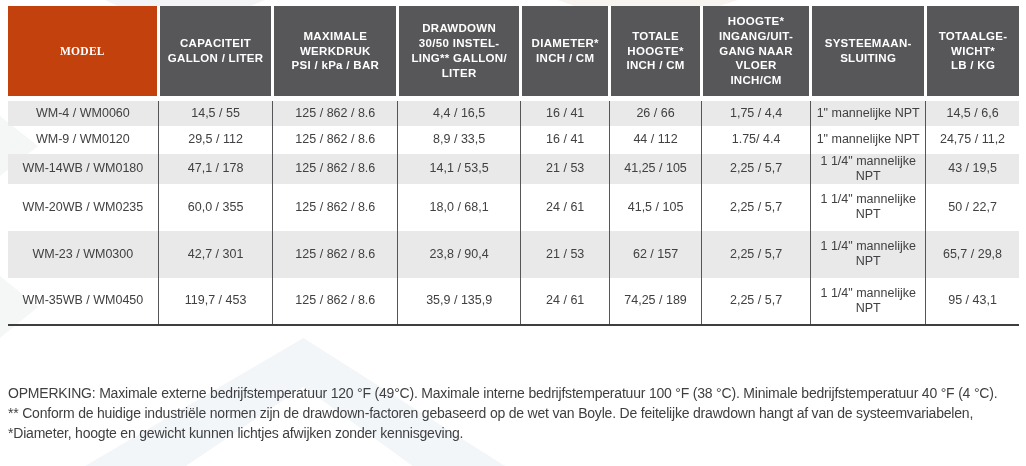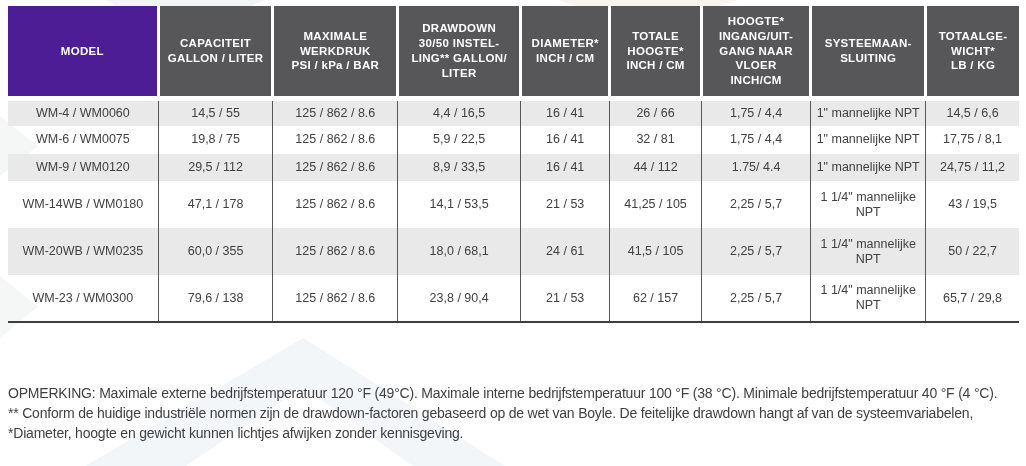--- a/index.html
+++ b/index.html
@@ -54,21 +54,21 @@
     letter-spacing: 0.3px;
     line-height: 1.3;
     text-align: center;
     vertical-align: middle;
     white-space: pre-line;
     height: 86px;
     padding: 2px 1px;
     border-bottom: 5px solid #ffffff;
   }
   th + th { border-left: 3px solid #ffffff; }
-  th.model-header { background: #4c1d95; }
+  th.model-header { background: #c2410c; font-family: Liberation Serif, serif; }
 
   td {
     color: #414042;
     font-size: 12.5px;
     line-height: 1.2;
     text-align: center;
     vertical-align: middle;
     white-space: pre-line;
     padding: 0 2px;
   }
@@ -145,31 +145,20 @@
         <td>14,5 / 55</td>
         <td>125 / 862 / 8.6</td>
         <td>4,4 / 16,5</td>
         <td>16 / 41</td>
         <td>26 / 66</td>
         <td>1,75 / 4,4</td>
         <td>1" mannelijke NPT</td>
         <td>14,5 / 6,6</td>
       </tr>
       <tr>
-        <td>WM-6 / WM0075</td>
-        <td>19,8 / 75</td>
-        <td>125 / 862 / 8.6</td>
-        <td>5,9 / 22,5</td>
-        <td>16 / 41</td>
-        <td>32 / 81</td>
-        <td>1,75 / 4,4</td>
-        <td>1" mannelijke NPT</td>
-        <td>17,75 / 8,1</td>
-      </tr>
-      <tr>
         <td>WM-9 / WM0120</td>
         <td>29,5 / 112</td>
         <td>125 / 862 / 8.6</td>
         <td>8,9 / 33,5</td>
         <td>16 / 41</td>
         <td>44 / 112</td>
         <td>1.75/ 4.4</td>
         <td>1" mannelijke NPT</td>
         <td>24,75 / 11,2</td>
       </tr>
@@ -192,29 +181,41 @@
         <td>18,0 / 68,1</td>
         <td>24 / 61</td>
         <td>41,5 / 105</td>
         <td>2,25 / 5,7</td>
         <td>1 1/4" mannelijke
 NPT</td>
         <td>50 / 22,7</td>
       </tr>
       <tr>
         <td>WM-23 / WM0300</td>
-        <td>79,6 / 138</td>
+        <td>42,7 / 301</td>
         <td>125 / 862 / 8.6</td>
         <td>23,8 / 90,4</td>
         <td>21 / 53</td>
         <td>62 / 157</td>
         <td>2,25 / 5,7</td>
         <td>1 1/4" mannelijke
 NPT</td>
         <td>65,7 / 29,8</td>
+      </tr>
+      <tr>
+        <td>WM-35WB / WM0450</td>
+        <td>119,7 / 453</td>
+        <td>125 / 862 / 8.6</td>
+        <td>35,9 / 135,9</td>
+        <td>24 / 61</td>
+        <td>74,25 / 189</td>
+        <td>2,25 / 5,7</td>
+        <td>1 1/4" mannelijke
+NPT</td>
+        <td>95 / 43,1</td>
       </tr>
     </tbody>
 </table>
 
 <div class="notes">
   <div>OPMERKING: Maximale externe bedrijfstemperatuur 120 °F (49°C). Maximale interne bedrijfstemperatuur 100 °F (38 °C). Minimale bedrijfstemperatuur 40 °F (4 °C).</div>
   <div>** Conform de huidige industriële normen zijn de drawdown-factoren gebaseerd op de wet van Boyle. De feitelijke drawdown hangt af van de systeemvariabelen,</div>
   <div>*Diameter, hoogte en gewicht kunnen lichtjes afwijken zonder kennisgeving.</div>
 </div>
 

